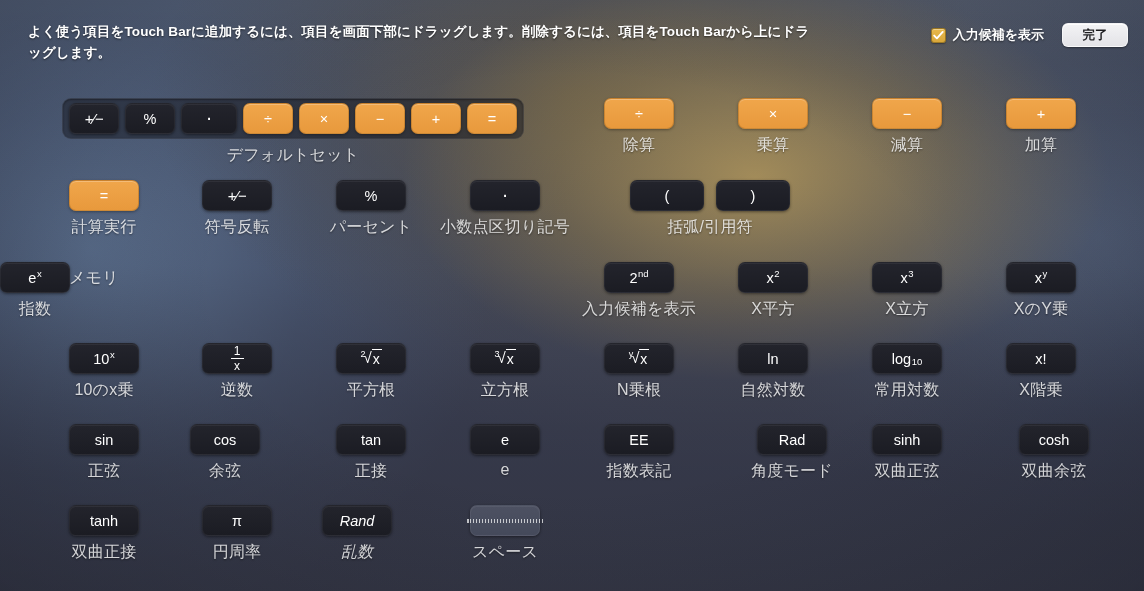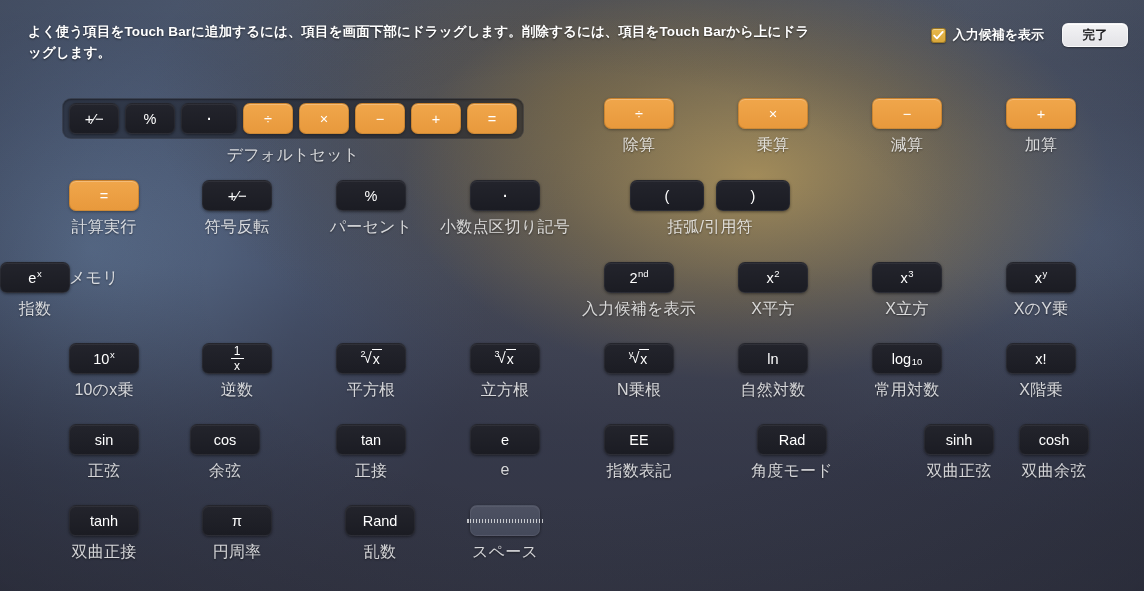--- a/index.html
+++ b/index.html
@@ -351,39 +351,39 @@
         <div class="caption">e</div>
       </div>
       <div class="item" style="left: 604px; width: 70px; text-align: center;">
         <div class="key dark w70">EE</div>
         <div class="caption">指数表記</div>
       </div>
       <div class="item" style="left: 738px; width: 70px; margin-left: 19px;">
         <div class="key dark w70">Rad</div>
         <div class="caption">角度モード</div>
       </div>
-      <div class="item" style="left: 924px; width: 70px;">
+      <div class="item" style="left: 872px; width: 70px;">
         <div class="key dark w70">sinh</div>
         <div class="caption">双曲正弦</div>
       </div>
       <div class="item" style="left: 1019px; width: 70px;">
         <div class="key dark w70">cosh</div>
         <div class="caption">双曲余弦</div>
       </div>
     </div>
     <div class="row" style="top: 417px;">
       <div class="item" style="left: 69px; width: 70px;">
         <div class="key dark w70">tanh</div>
         <div class="caption">双曲正接</div>
       </div>
       <div class="item" style="left: 202px; width: 70px;">
         <div class="key dark w70">π</div>
         <div class="caption">円周率</div>
       </div>
-      <div class="item" style="left: 345px; width: 70px;">
+      <div class="item" style="left: 322px; width: 70px; font-style: italic;">
         <div class="key dark w70">Rand</div>
         <div class="caption">乱数</div>
       </div>
       <div class="item" style="left: 470px; width: 70px;">
         <div class="key space w70">
           <span class="dots">
             <i></i>
             <i></i>
             <i></i>
             <i></i>

